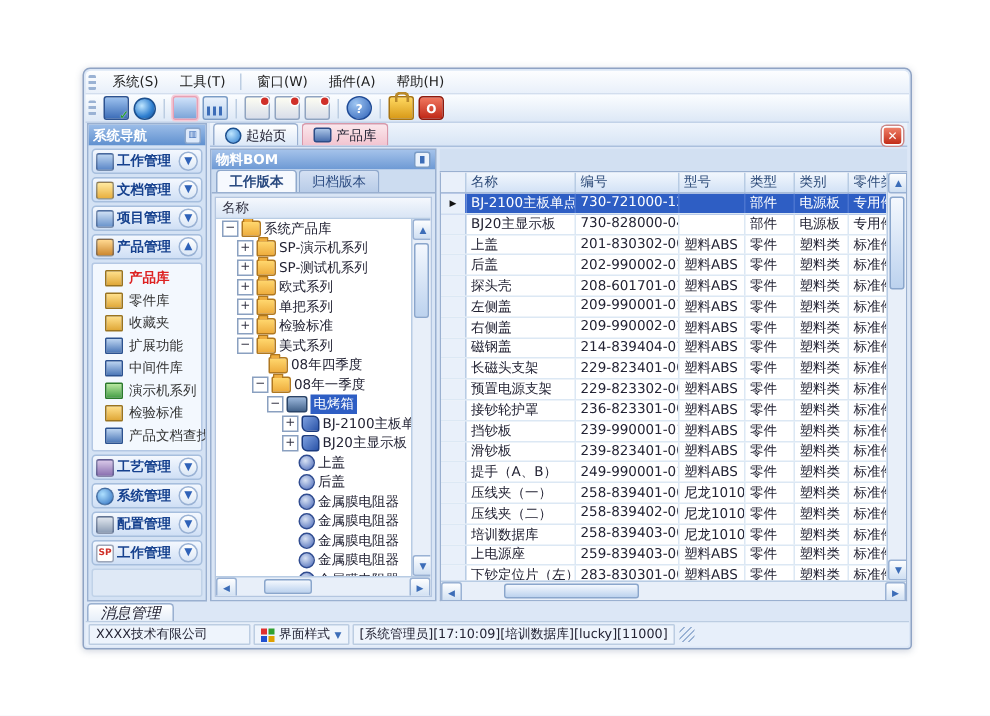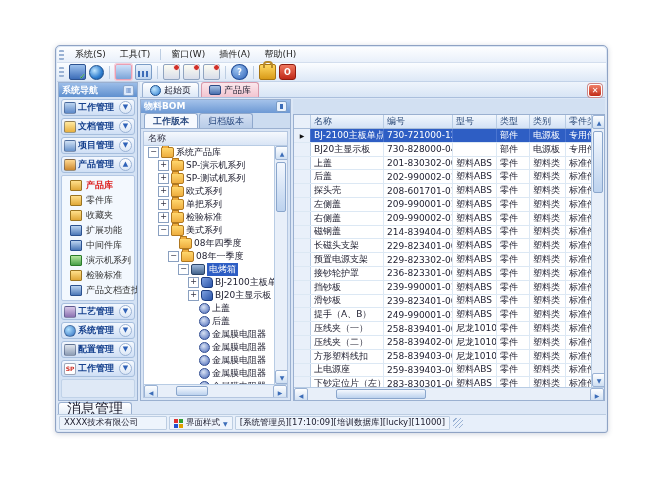--- a/index.html
+++ b/index.html
@@ -113,22 +113,22 @@
          font-size:9px;color:#2c4a78;}
   .ghead .gc{border-right:1px solid #b8cce4;display:flex;align-items:center;padding:0 3px;overflow:hidden;white-space:nowrap;}
   .grow{height:12.8px;display:flex;font-size:9px;color:#223;border-bottom:1px solid #dce8f4;cursor:pointer;}
   .grow .gc{border-right:1px solid #dce8f4;display:flex;align-items:center;padding:0 3px;overflow:hidden;white-space:nowrap;}
   .grow.selected{background:#2e5ec4;color:#fff;}
   .grow.selected .gc{border-right-color:#4a74d0;}
   .gc.ind{justify-content:center;background:#e9f0fa;border-right:1px solid #b8cce4;color:#223;}
   .grow.selected .gc.ind{background:#e9f0fa;color:#111;}
   
   .msgrow{position:absolute;left:2px;bottom:17px;height:13px;display:flex;align-items:flex-end;}
-  .msgtab{height:12px;padding:0 8px;font-size:14px;color:#223;background:linear-gradient(#ffffff,#e4edf8);
-          border:1px solid #9ab0d0;border-bottom:none;border-radius:3px 3px 0 0;display:flex;align-items:center;}
+  .msgtab{height:12px;padding:0 8px;font-size:10px;color:#223;background:linear-gradient(#ffffff,#e4edf8);
+          border:1px solid #9ab0d0;border-bottom:none;border-radius:3px 3px 0 0;display:flex;align-items:center;font-style:italic;}
   .statusbar{position:absolute;left:1px;right:1px;bottom:1px;height:16px;background:#e7effa;border-top:1px solid #bccde2;
              display:flex;align-items:center;gap:2px;padding:0 2px;font-size:8.5px;color:#223;border-radius:0 0 2px 2px;}
   .seg{height:12px;display:flex;align-items:center;padding:0 4px;background:#eef4fc;border:1px solid #bccde2;border-radius:1px;white-space:nowrap;overflow:hidden;}
   .seg.grow1{flex:1;justify-content:flex-start;}
   .palette{display:grid;grid-template-columns:4px 4px;grid-auto-rows:4px;gap:1px;margin-right:3px;}
   .palette i{display:block;}
   .resize{width:10px;height:10px;margin-left:1px;background:repeating-linear-gradient(135deg,transparent 0 2px,#9ab2d4 2px 3px);}
 </style>
 </head>
 <body>
@@ -567,21 +567,21 @@
                         <span class="gc ind" style="width: 10px; flex: 0 0 auto; font-size: 6px;"></span>
                         <span class="gc" style="width: 66px; flex: 0 0 auto;">压线夹（二）</span>
                         <span class="gc" style="width: 62px; flex: 0 0 auto;">258-839402-00E</span>
                         <span class="gc" style="width: 37px; flex: 0 0 auto;">尼龙1010</span>
                         <span class="gc" style="width: 26px; flex: 0 0 auto;">零件</span>
                         <span class="gc" style="width: 29px; flex: 0 0 auto;">塑料类</span>
                         <span class="gc" style="width: 37px; flex: 0 0 auto;">标准件</span>
                       </div>
                       <div class="grow">
                         <span class="gc ind" style="width: 10px; flex: 0 0 auto; font-size: 6px;"></span>
-                        <span class="gc" style="width: 66px; flex: 0 0 auto;">方形塑料线扣</span>
+                        <span class="gc" style="width: 66px; flex: 0 0 auto;">培训数据库</span>
                         <span class="gc" style="width: 62px; flex: 0 0 auto;">258-839403-00E</span>
                         <span class="gc" style="width: 37px; flex: 0 0 auto;">尼龙1010</span>
                         <span class="gc" style="width: 26px; flex: 0 0 auto;">零件</span>
                         <span class="gc" style="width: 29px; flex: 0 0 auto;">塑料类</span>
                         <span class="gc" style="width: 37px; flex: 0 0 auto;">标准件</span>
                       </div>
                       <div class="grow">
                         <span class="gc ind" style="width: 10px; flex: 0 0 auto; font-size: 6px;"></span>
                         <span class="gc" style="width: 66px; flex: 0 0 auto;">上电源座</span>
                         <span class="gc" style="width: 62px; flex: 0 0 auto;">259-839403-00E</span>

